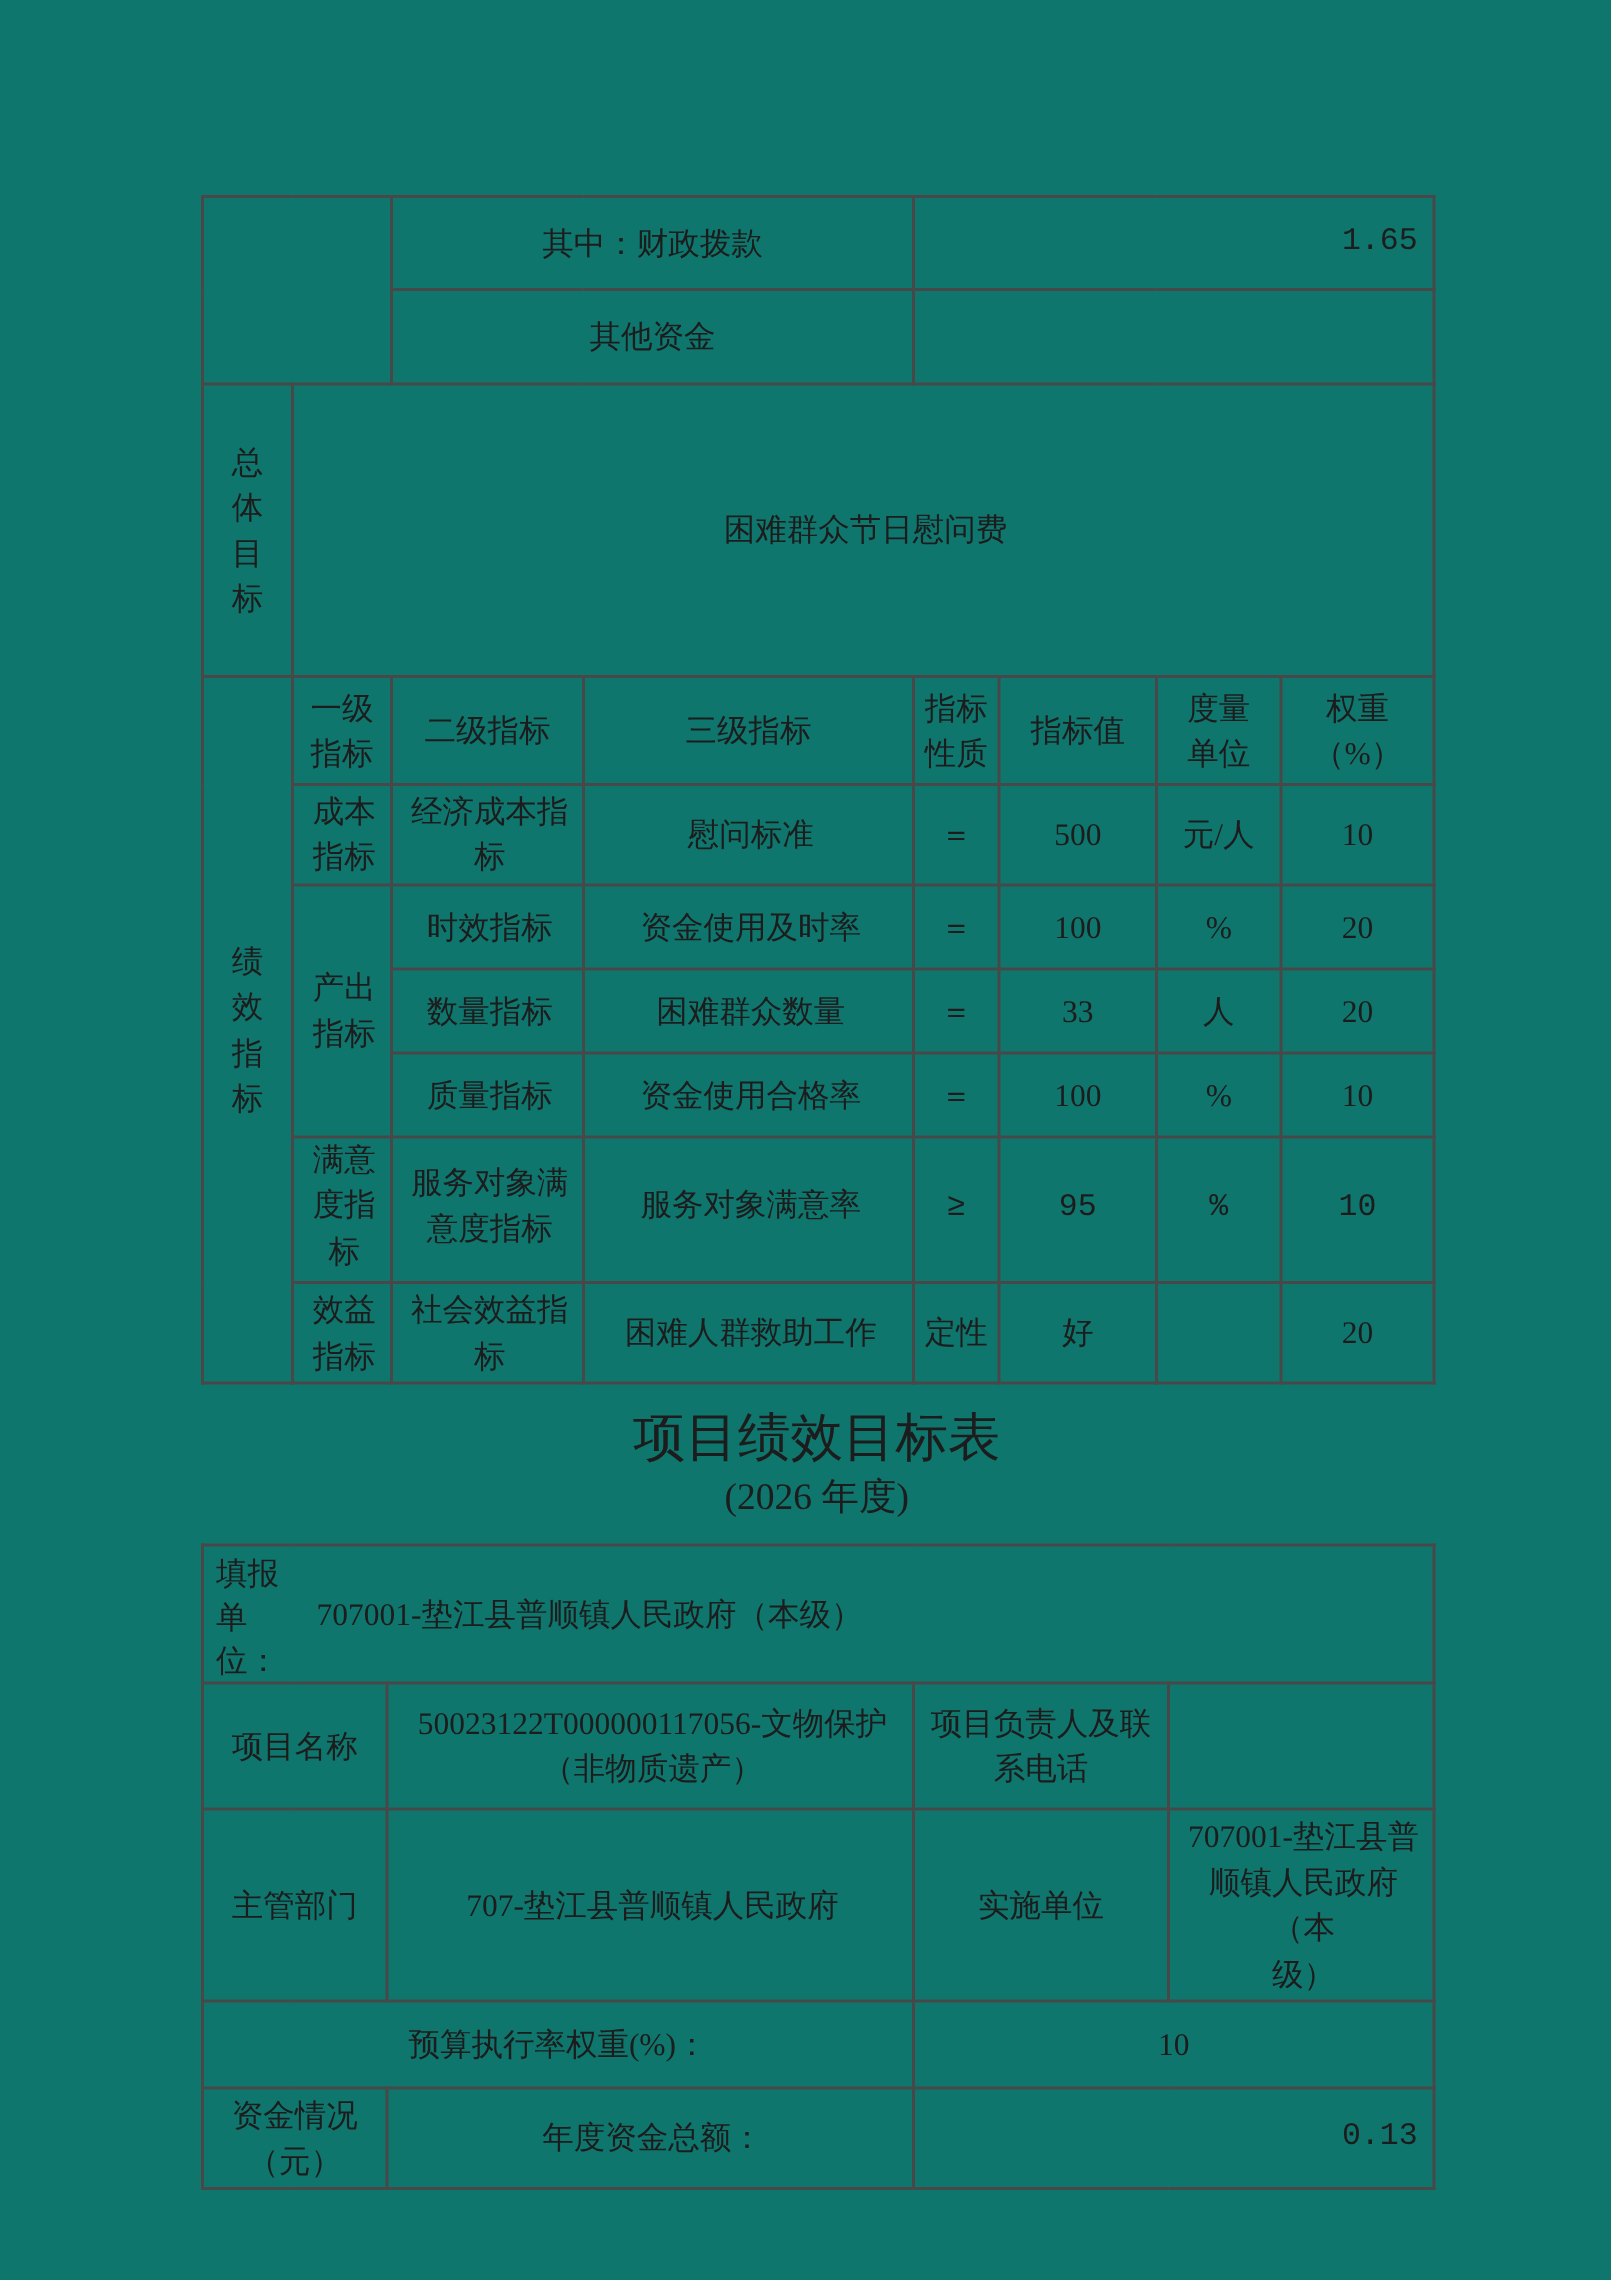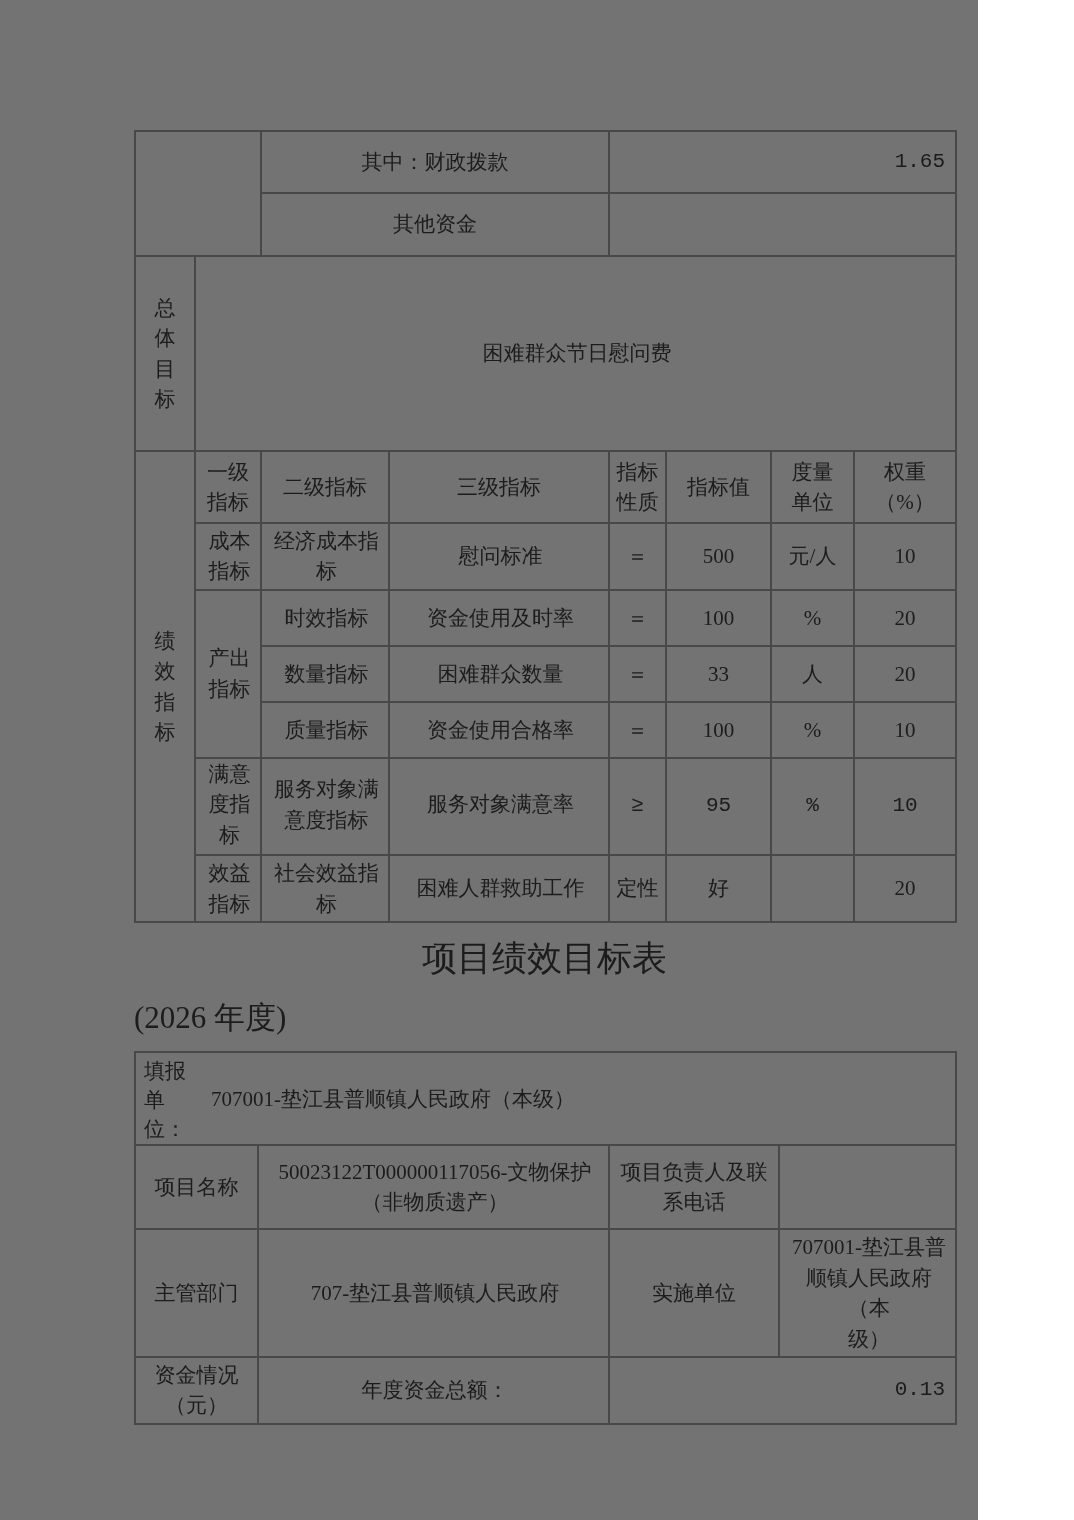--- a/index.html
+++ b/index.html
@@ -1,20 +1,20 @@
 <!DOCTYPE html>
 <html><head>
 <meta charset="utf-8">
 <style>
   * { margin: 0; padding: 0; box-sizing: border-box; }
   html, body { background: #ffffff; }
   .page {
-    width: 978px;
+    width: 1074px;
     height: 1520px;
-    background: #737373;
+    background: #0f766e;
     position: relative;
     font-family: "Liberation Serif", "DejaVu Serif", serif;
     color: #1c1c1c;
     padding: 130px 0 0 134px;
     overflow: hidden;
   }
   table.tbl {
     border-collapse: collapse;
     table-layout: fixed;
     width: 821px;
@@ -63,22 +63,22 @@
   .fill-value { flex: 1; padding-left: 17px; }
   .title-block {
     width: 821px;
     text-align: center;
     font-size: 35px;
     margin-top: 11px;
     line-height: 1.4;
   }
   .subtitle-block {
     width: 821px;
-    font-size: 31px;
-    margin-top: 15px;
+    text-align: center;
+    font-size: 25px;
     line-height: 1.3;
   }
   .t2 { margin-top: 13px; }
 </style>
 </head>
 <body>
 
 <div class="page">
 
   <table class="tbl t1">
@@ -219,20 +219,24 @@
       <td></td>
     </tr>
     <tr class="h92">
       <td colspan="2" class="c">主管部门</td>
       <td class="l">707-垫江县普顺镇人民政府</td>
       <td class="c">实施单位</td>
       <td class="l pre">707001-垫江县普
 顺镇人民政府（本
 级）</td>
     </tr>
+    <tr class="h58">
+      <td colspan="3" class="c">预算执行率权重(%)：</td>
+      <td colspan="2" class="c">10</td>
+    </tr>
     <tr class="h61">
       <td colspan="2" class="c pre">资金情况
 （元）</td>
       <td class="l">年度资金总额：</td>
       <td colspan="2" class="r">0.13</td>
     </tr>
   </tbody>
     </table>
 
 </div>

